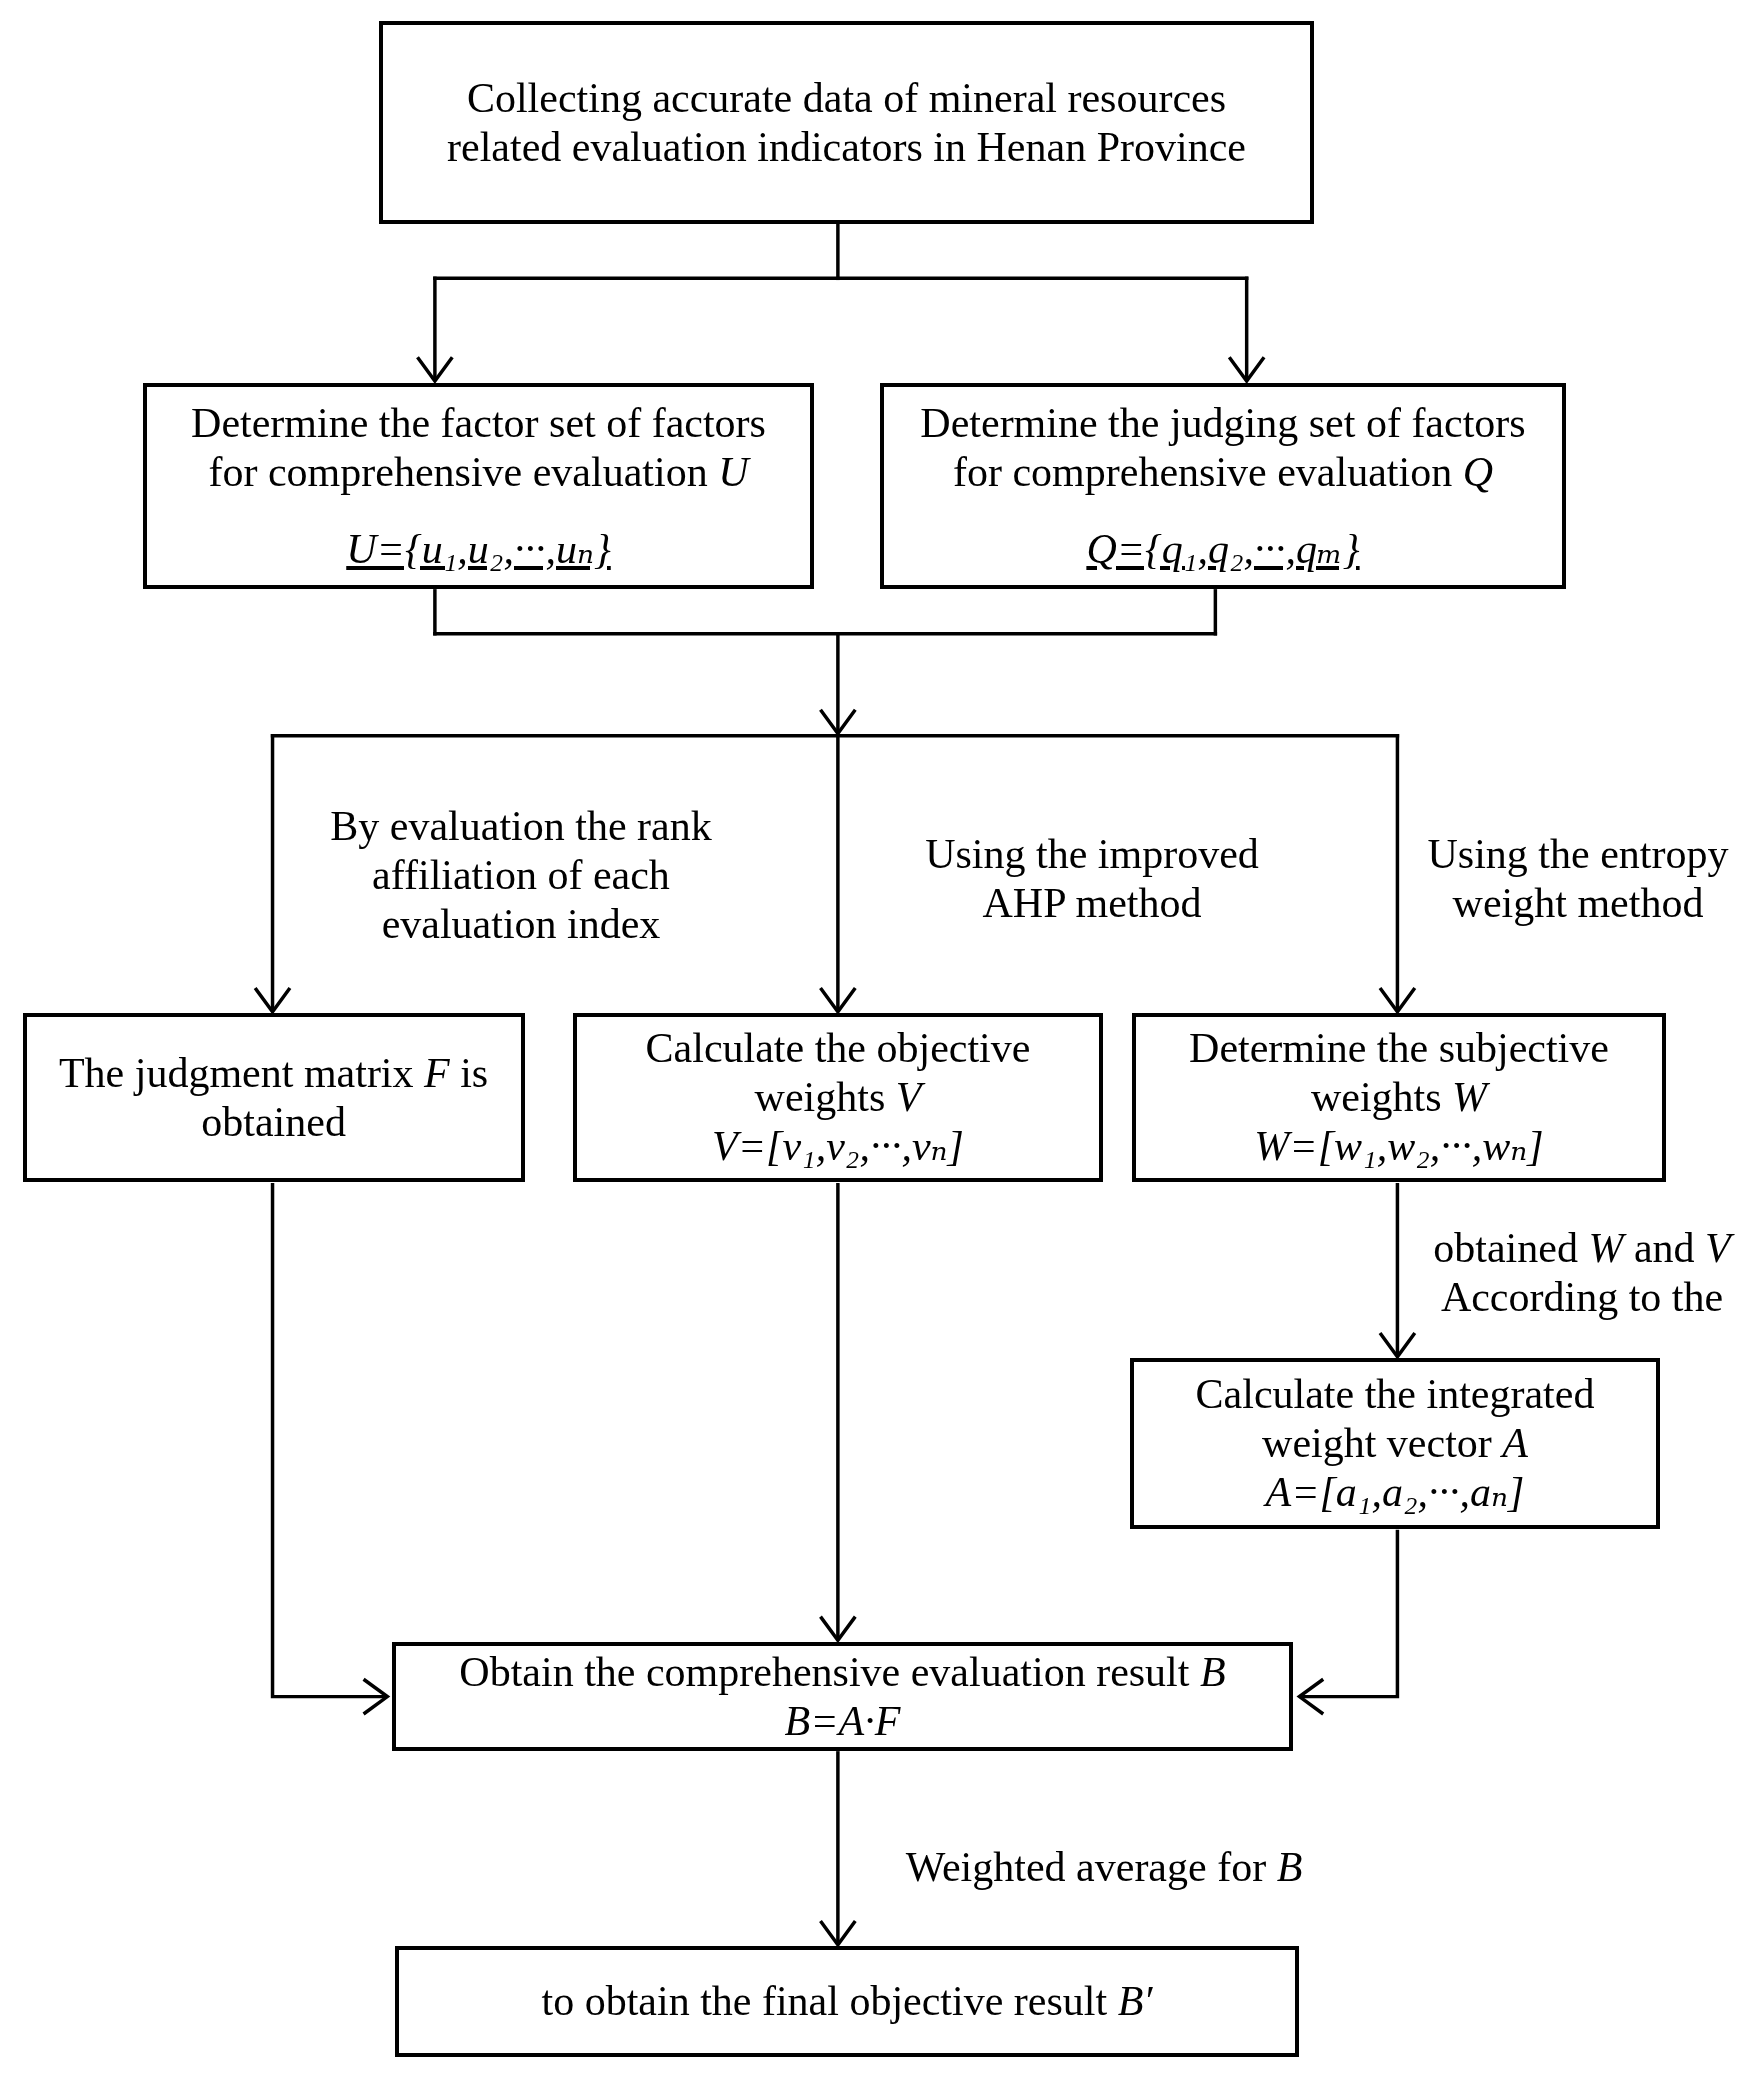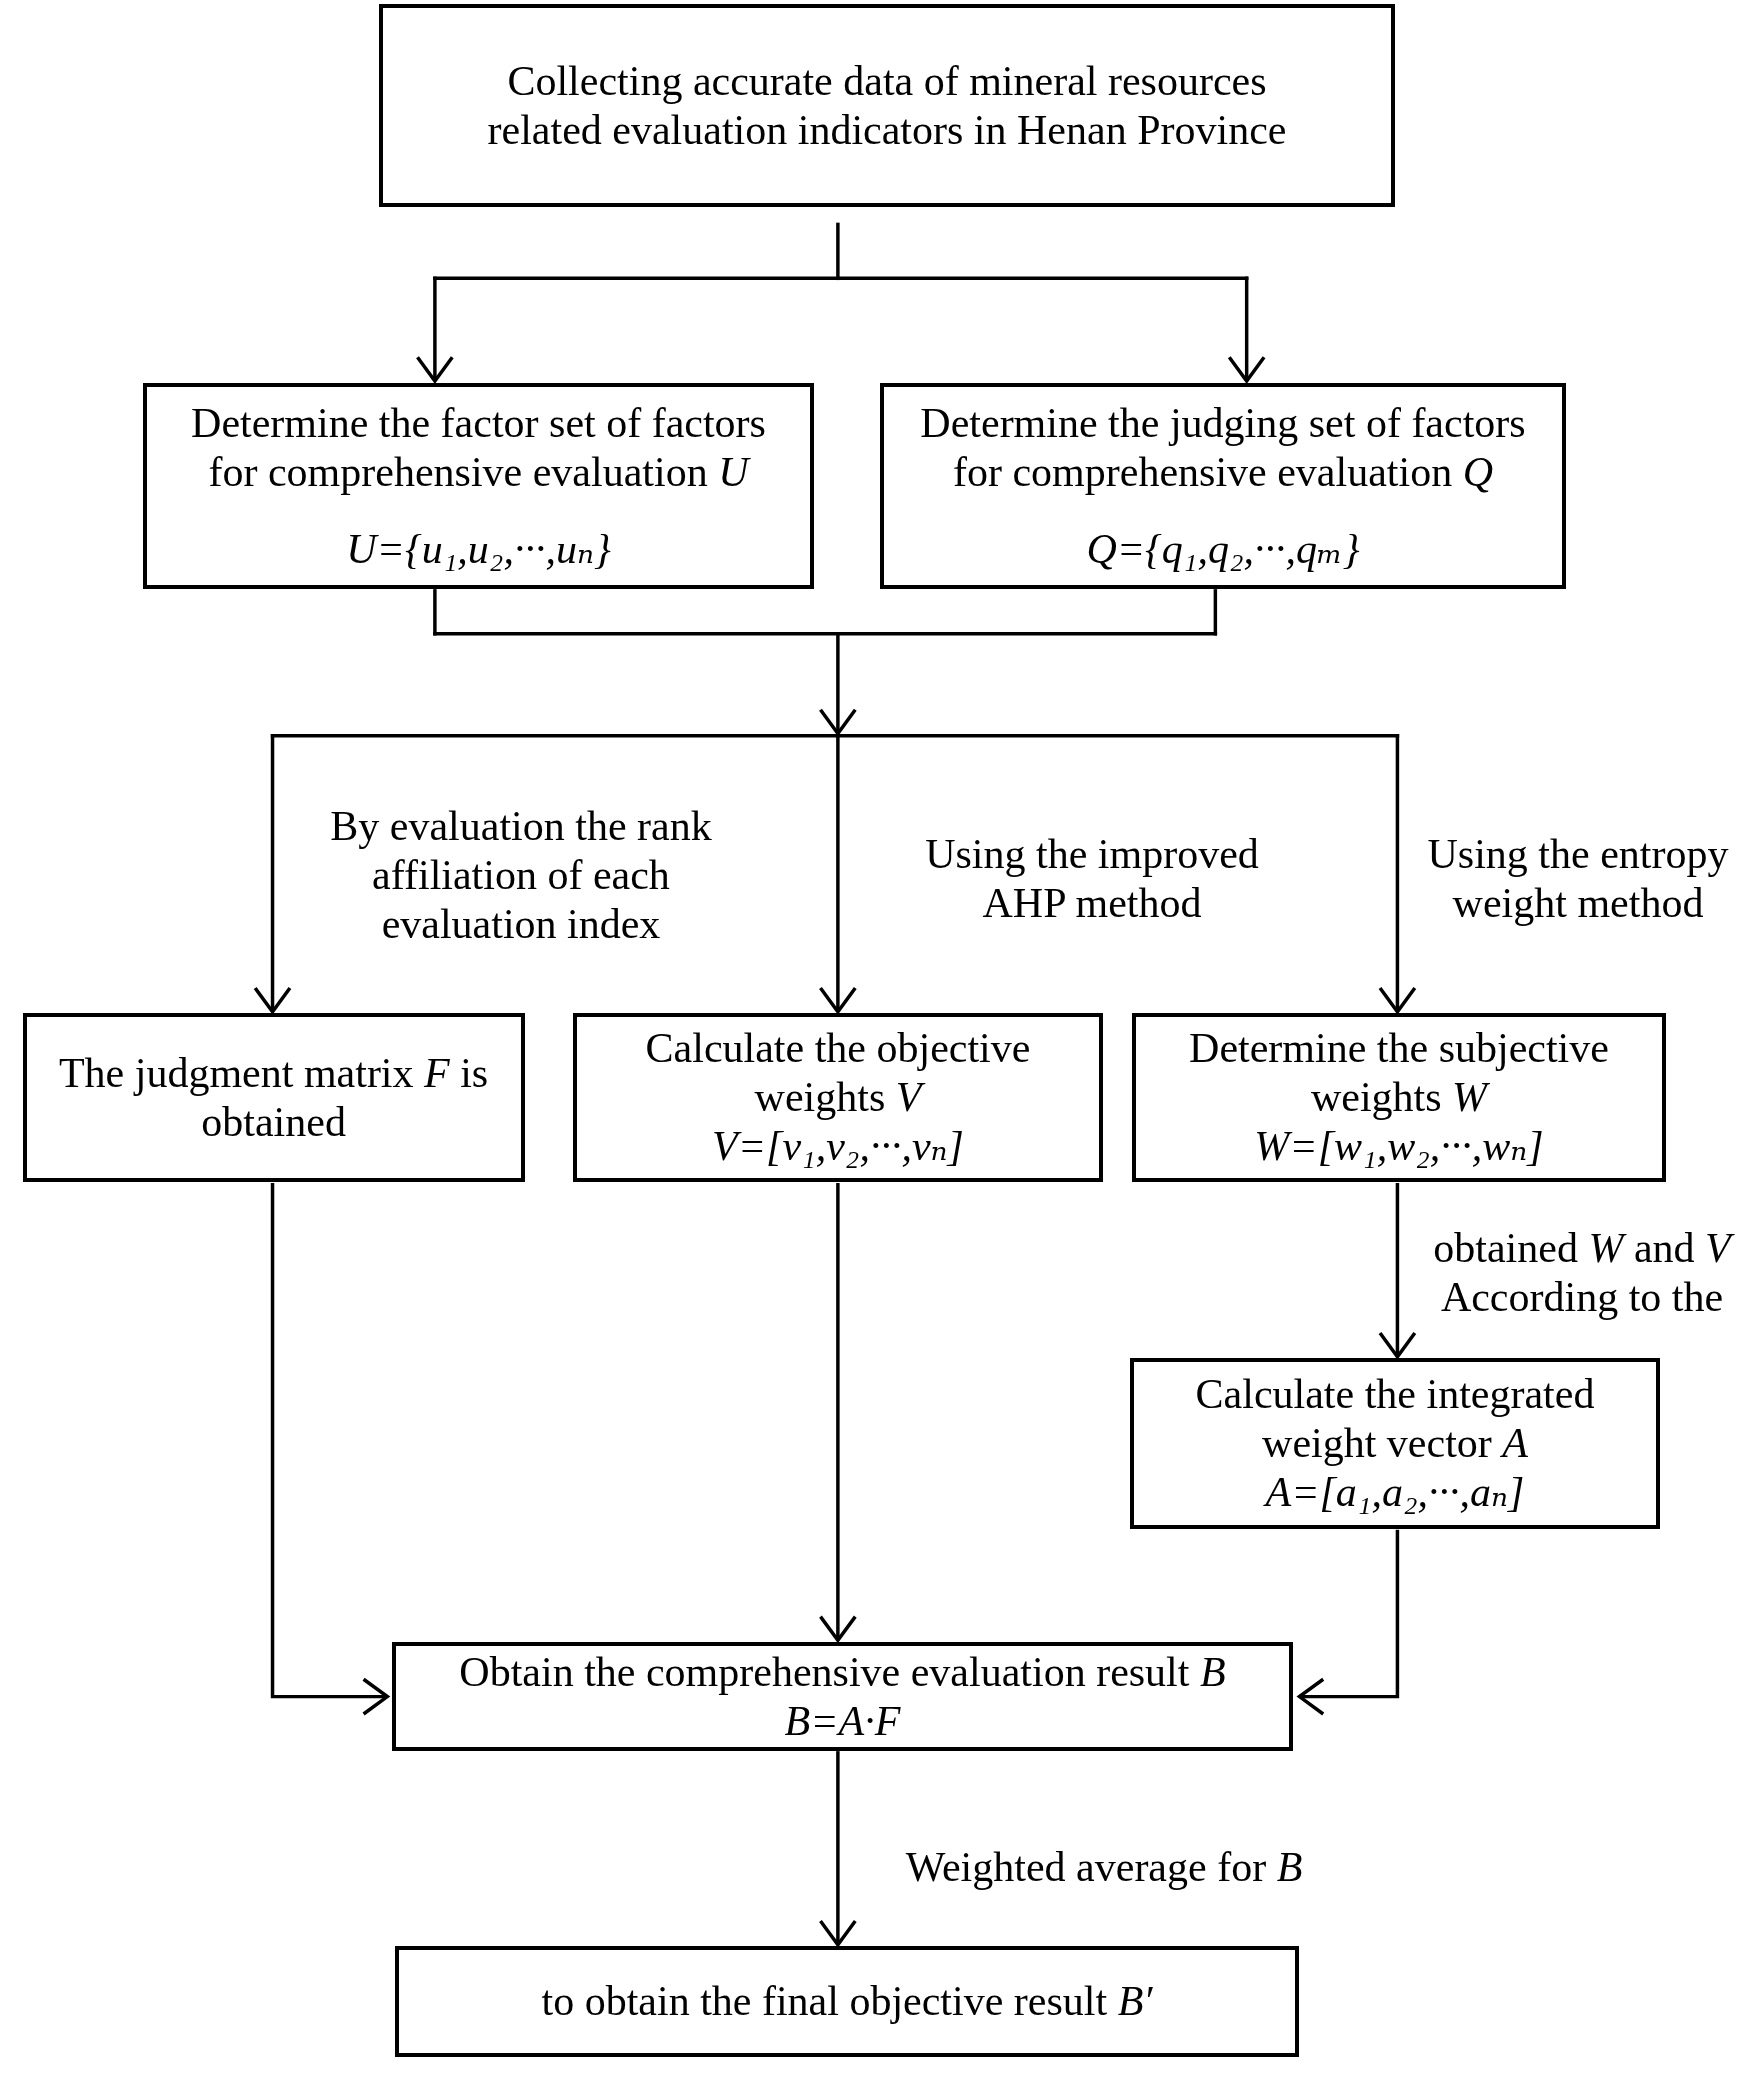--- a/index.html
+++ b/index.html
@@ -19,21 +19,21 @@
     box-sizing:border-box;
     border:4px solid #000000;
     background:#ffffff;
     display:flex;flex-direction:column;
     align-items:center;justify-content:center;
     text-align:center;
   }
   .ln{white-space:nowrap;}
   .v{font-style:italic;}
   .formula{font-style:italic;white-space:nowrap;}
-  .gap{margin-top:28px;}
+  .gap{margin-top:28px;text-decoration:underline;}
   .lbl{position:absolute;text-align:center;}
 </style>
 </head>
 <body>
 
 <div class="canvas">
 
   <svg class="wires" viewBox="0 0 3037 3582">
     <g>
       <path d="M1445 384 L1445 483"></path>
@@ -103,21 +103,21 @@
     </g>
 
     <g>
       <path d="M1445 3020 L1445 3351"></path>
     </g>
     <g>
       <path d="M1415 3313 L1445 3354 L1475 3313"></path>
     </g>
   </svg>
 
-  <div class="node" style="left:379px;top:4px;width:1016px;height:203px">
+  <div class="node" style="left:379px;top:21px;width:935px;height:203px">
     <div class="ln">Collecting accurate data of mineral resources</div>
     <div class="ln">related evaluation indicators in Henan Province</div>
   </div>
 
   <div class="node" style="left:143px;top:383px;width:671px;height:206px">
     <div class="ln">Determine the factor set of factors</div>
     <div class="ln"><span>for comprehensive evaluation </span><i class="v">U</i></div>
     <div class="ln formula gap">U={u₁,u₂,···,uₙ}</div>
   </div>
 

